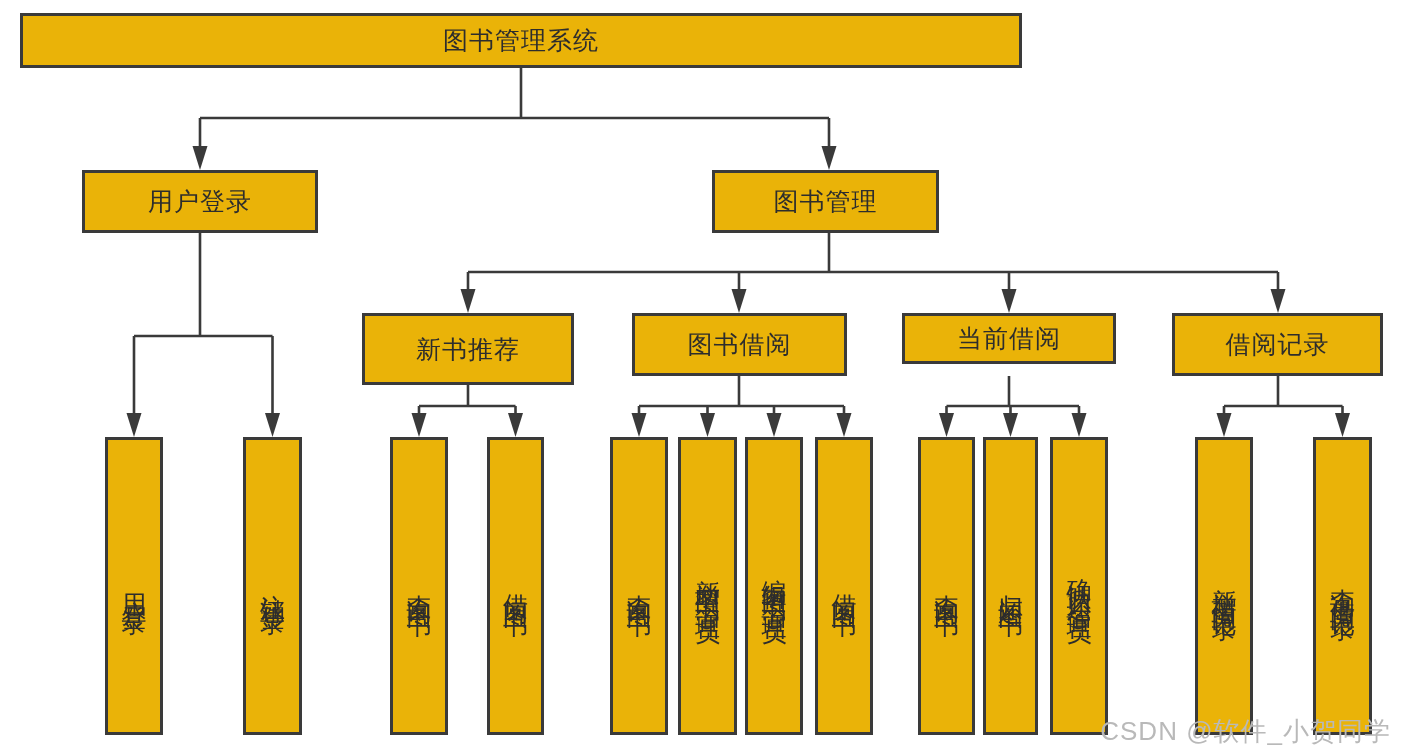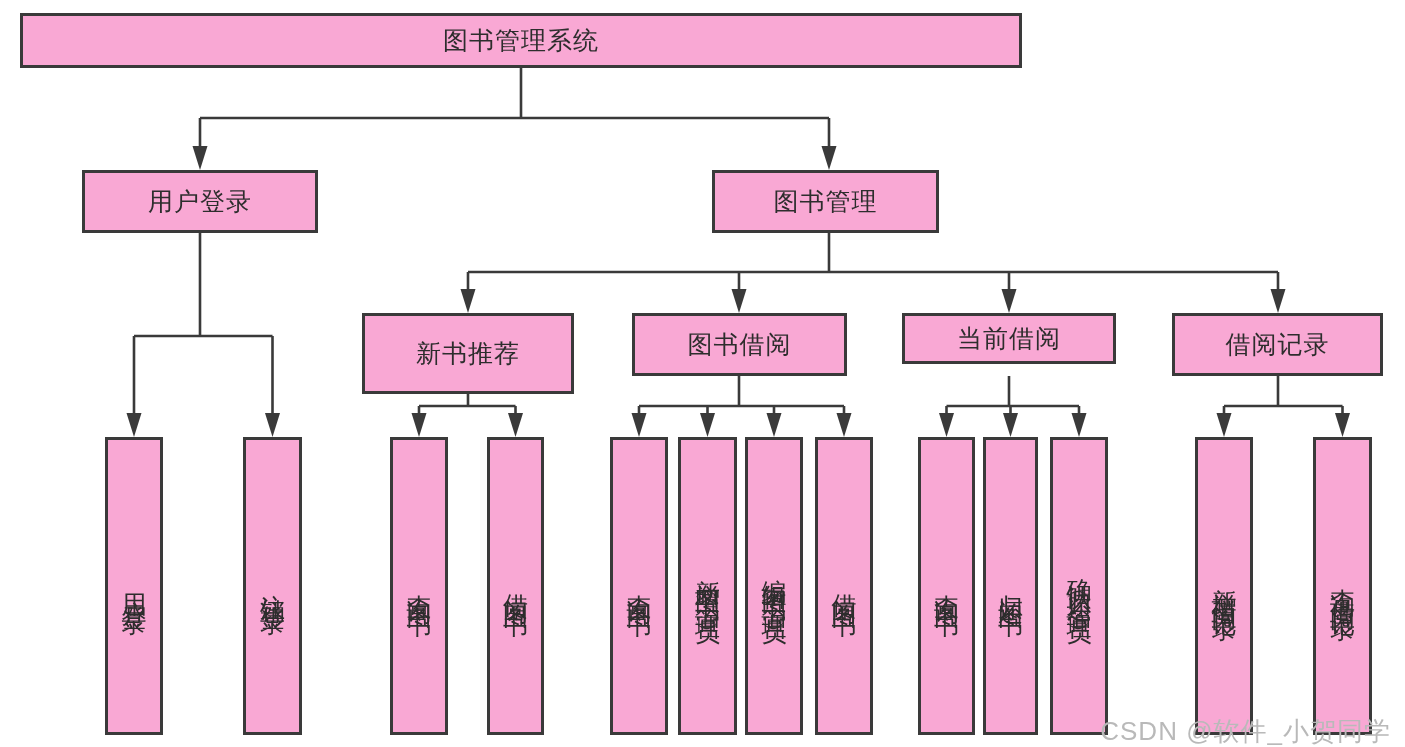--- a/index.html
+++ b/index.html
@@ -8,21 +8,21 @@
     background:var(--background,#ffffff);
     font-family:"Liberation Sans",sans-serif;
     overflow:hidden;
   }
   .wires{position:absolute;left:0;top:0;}
   .cline{fill:none;stroke:var(--line,#3a3a3a);stroke-width:2.6;}
   .chead{fill:var(--line,#3a3a3a);stroke:none;}
   .node{
     position:absolute;box-sizing:border-box;
     border:3px solid var(--line,#3a3a3a);
-    background:#f9a8d4;
+    background:#eab308;
     display:flex;align-items:center;justify-content:center;
     color:var(--text,#2d2d2d);
   }
   .h{font-size:25px;letter-spacing:1px;white-space:nowrap;}
   .v .vtext{
     writing-mode:vertical-rl;text-orientation:mixed;
     font-size:25px;letter-spacing:6px;line-height:1;
   }
   .watermark{
     position:absolute;right:14px;top:714px;
@@ -65,21 +65,21 @@
       <polygon class="chead" points="1216.5,413 1231.5,413 1224,437"></polygon>
       <polygon class="chead" points="1335,413 1350,413 1342.5,437"></polygon>
     </g>
   </svg>
 
   <div class="node h" style="left:20px;top:13px;width:1002px;height:55px">图书管理系统</div>
 
   <div class="node h" style="left:82px;top:170px;width:236px;height:63px">用户登录</div>
   <div class="node h" style="left:712px;top:170px;width:227px;height:63px">图书管理</div>
 
-  <div class="node h" style="left:362px;top:313px;width:212px;height:81px">新书推荐</div>
+  <div class="node h" style="left:362px;top:313px;width:212px;height:72px">新书推荐</div>
   <div class="node h" style="left:632px;top:313px;width:215px;height:63px">图书借阅</div>
   <div class="node h" style="left:902px;top:313px;width:214px;height:51px">当前借阅</div>
   <div class="node h" style="left:1172px;top:313px;width:211px;height:63px">借阅记录</div>
 
   <div class="node v" style="left:105px;top:437px;width:58px;height:298px">
     <span class="vtext">用户登录</span>
   </div>
   <div class="node v" style="left:243px;top:437px;width:59px;height:298px">
     <span class="vtext">注销登录</span>
   </div>

